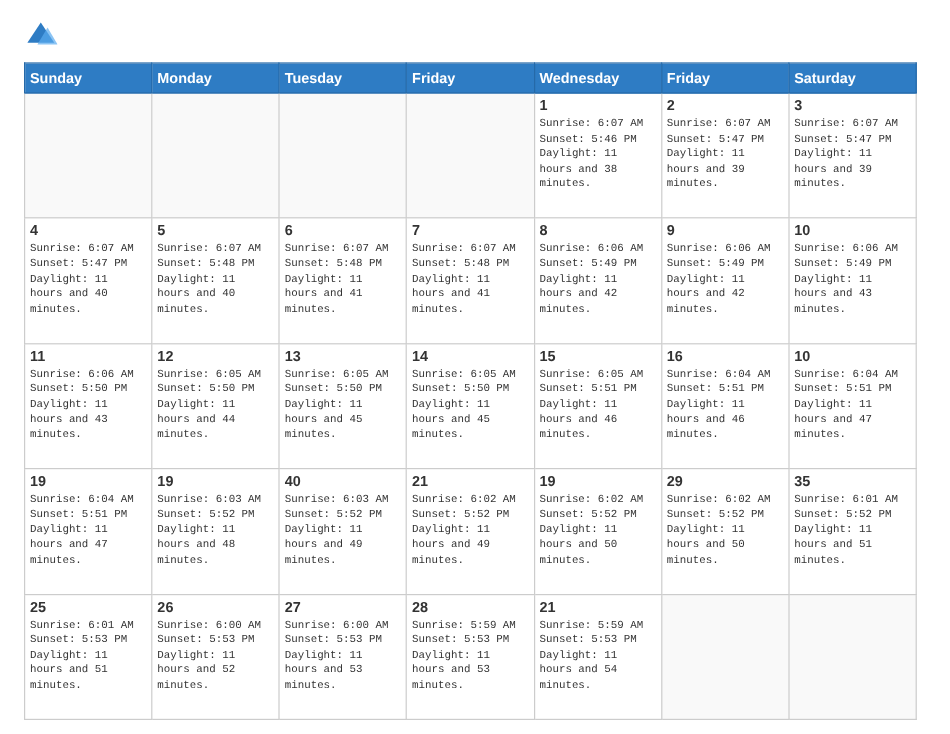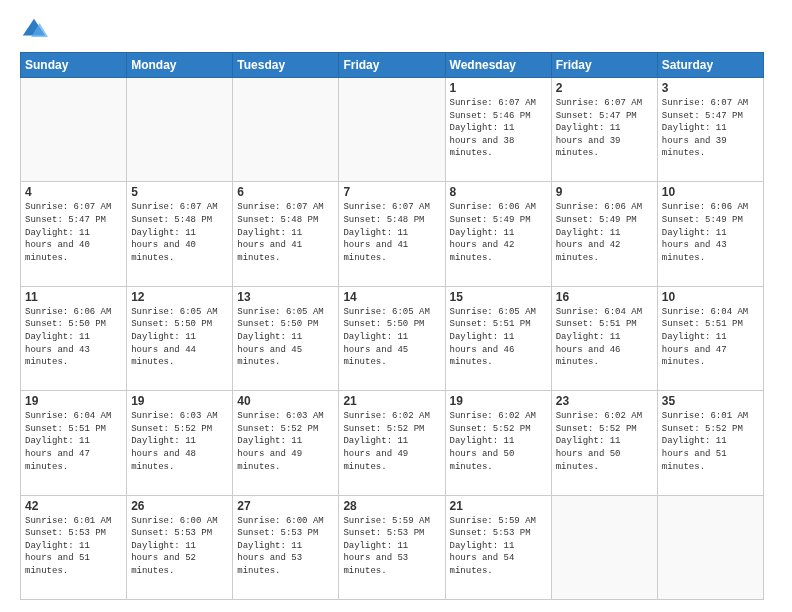--- a/index.html
+++ b/index.html
@@ -228,31 +228,31 @@
           </td>
           <td>
             <span class="day-num">21</span>
             <div class="day-detail">Sunrise: 6:02 AM<br>Sunset: 5:52 PM<br>Daylight: 11 hours and 49 minutes.</div>
           </td>
           <td>
             <span class="day-num">19</span>
             <div class="day-detail">Sunrise: 6:02 AM<br>Sunset: 5:52 PM<br>Daylight: 11 hours and 50 minutes.</div>
           </td>
           <td>
-            <span class="day-num">23</span>
+            <span class="day-num">29</span>
             <div class="day-detail">Sunrise: 6:02 AM<br>Sunset: 5:52 PM<br>Daylight: 11 hours and 50 minutes.</div>
           </td>
           <td>
             <span class="day-num">35</span>
             <div class="day-detail">Sunrise: 6:01 AM<br>Sunset: 5:52 PM<br>Daylight: 11 hours and 51 minutes.</div>
           </td>
         </tr>
         <tr>
           <td>
-            <span class="day-num">42</span>
+            <span class="day-num">25</span>
             <div class="day-detail">Sunrise: 6:01 AM<br>Sunset: 5:53 PM<br>Daylight: 11 hours and 51 minutes.</div>
           </td>
           <td>
             <span class="day-num">26</span>
             <div class="day-detail">Sunrise: 6:00 AM<br>Sunset: 5:53 PM<br>Daylight: 11 hours and 52 minutes.</div>
           </td>
           <td>
             <span class="day-num">27</span>
             <div class="day-detail">Sunrise: 6:00 AM<br>Sunset: 5:53 PM<br>Daylight: 11 hours and 53 minutes.</div>
           </td>

